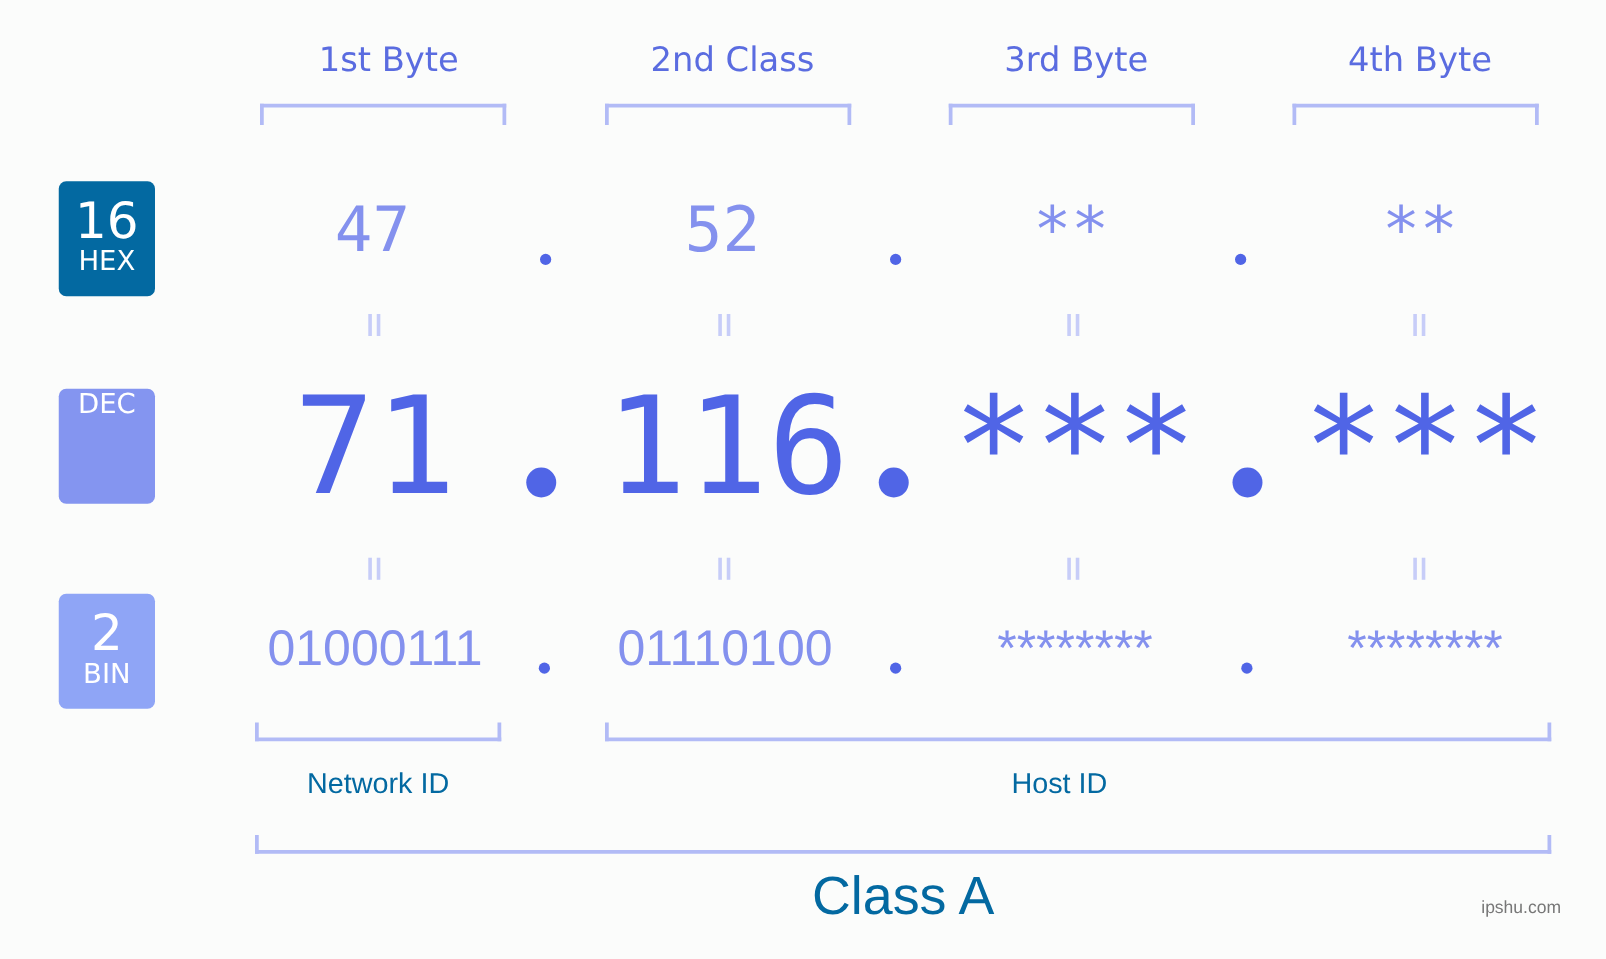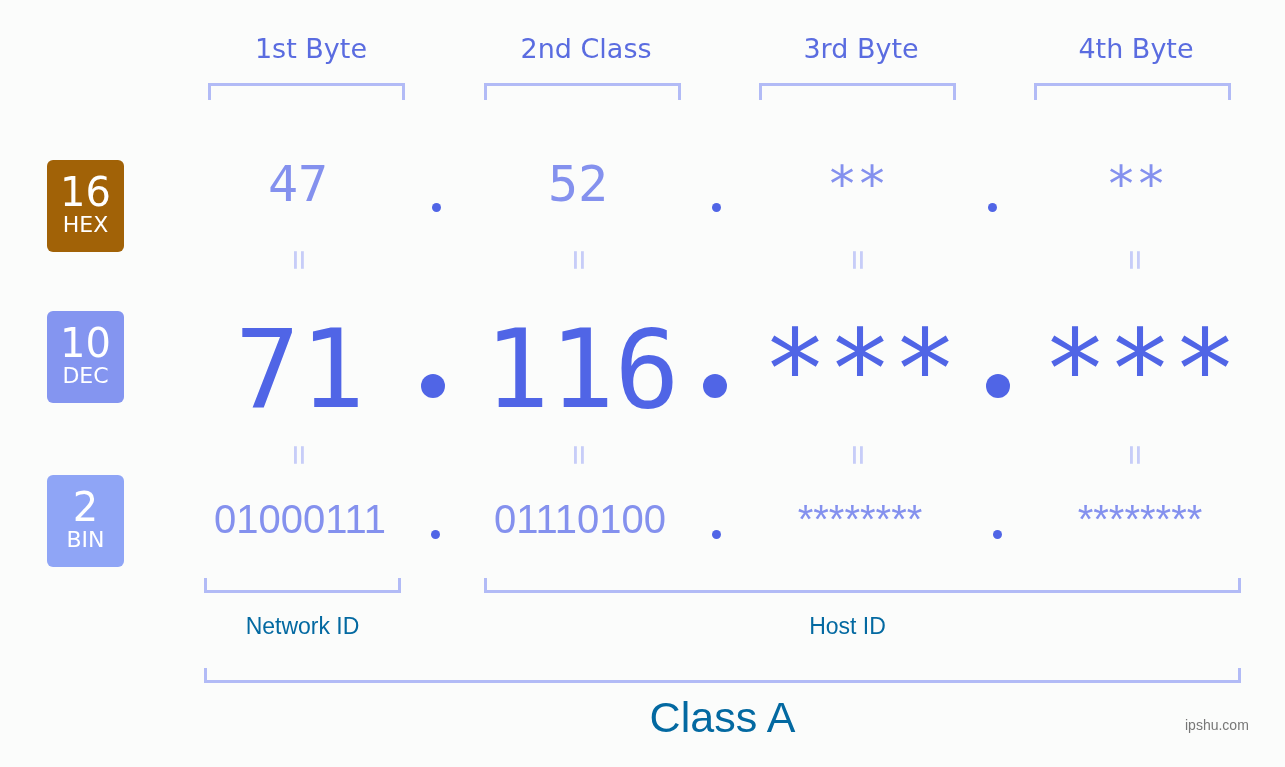--- a/index.html
+++ b/index.html
@@ -4,47 +4,46 @@
 <style>
   html,body{margin:0;padding:0;}
   body{width:1285px;height:767px;background:#fbfcfb;position:relative;overflow:hidden;font-family:"DejaVu Sans",sans-serif;}
   .abs{position:absolute;}
   .byte-label{font-family:"DejaVu Sans",sans-serif;font-size:27px;color:#5a6ce0;text-align:center;width:200px;top:33px;}
   .bracket-top{border:3px solid #b2bbf6;border-bottom:none;height:14px;top:83px;}
   .badge{left:47px;width:77px;border-radius:6px;color:#fff;text-align:center;}
   .badge .num{font-size:40px;line-height:40px;display:block;padding-top:12px;}
   .badge .sub{font-size:22px;line-height:22px;display:block;margin-top:2px;}
   .hex{font-family:"DejaVu Sans Mono",monospace;font-size:50px;color:#8491ee;text-align:center;width:200px;top:155px;}
-  .dec{font-family:"DejaVu Sans Mono",monospace;font-size:108px;color:#5065e6;text-align:center;width:280px;top:307px;}
+  .dec{font-family:"DejaVu Sans Mono",monospace;font-size:108px;color:#5065e6;text-align:center;width:280px;top:295px;}
   .bin{font-family:Liberation Sans, sans-serif;font-size:40px;color:#8491ee;text-align:center;width:280px;top:497px;}
   .eq{font-family:"DejaVu Sans Mono",monospace;font-size:34px;color:#c7cdf8;text-align:center;width:40px;}
   .dot-s{width:9px;height:9px;border-radius:50%;background:#5065e6;}
   .dot-l{width:24px;height:24px;border-radius:50%;background:#5065e6;}
   .bracket-bot{border:3px solid #b2bbf6;border-top:none;height:12px;}
   .id-label{font-family:Liberation Sans, sans-serif;font-size:23px;color:#0369a1;text-align:center;}
 </style>
 </head>
 <body>
 
 <div class="abs byte-label" style="left:211px">1st Byte</div>
 <div class="abs byte-label" style="left:486px">2nd Class</div>
 <div class="abs byte-label" style="left:761px">3rd Byte</div>
 <div class="abs byte-label" style="left:1036px">4th Byte</div>
 
 <div class="abs bracket-top" style="left:208px;width:191px"></div>
 <div class="abs bracket-top" style="left:484px;width:191px"></div>
 <div class="abs bracket-top" style="left:759px;width:191px"></div>
 <div class="abs bracket-top" style="left:1034px;width:191px"></div>
 
-<div class="abs badge" style="top:160px;height:92px;background:#a16207">
+<div class="abs badge" style="top:145px;height:92px;background:#0369a1">
   <span class="num">16</span>
   <span class="sub">HEX</span>
 </div>
 <div class="abs badge" style="top:311px;height:92px;background:#8495f0">
-  <span class="num">10</span>
   <span class="sub">DEC</span>
 </div>
 <div class="abs badge" style="top:475px;height:92px;background:#8fa5f6">
   <span class="num">2</span>
   <span class="sub">BIN</span>
 </div>
 
 <div class="abs hex" style="left:198px">47</div>
 <div class="abs hex" style="left:478px">52</div>
 <div class="abs hex" style="left:757px">**</div>

